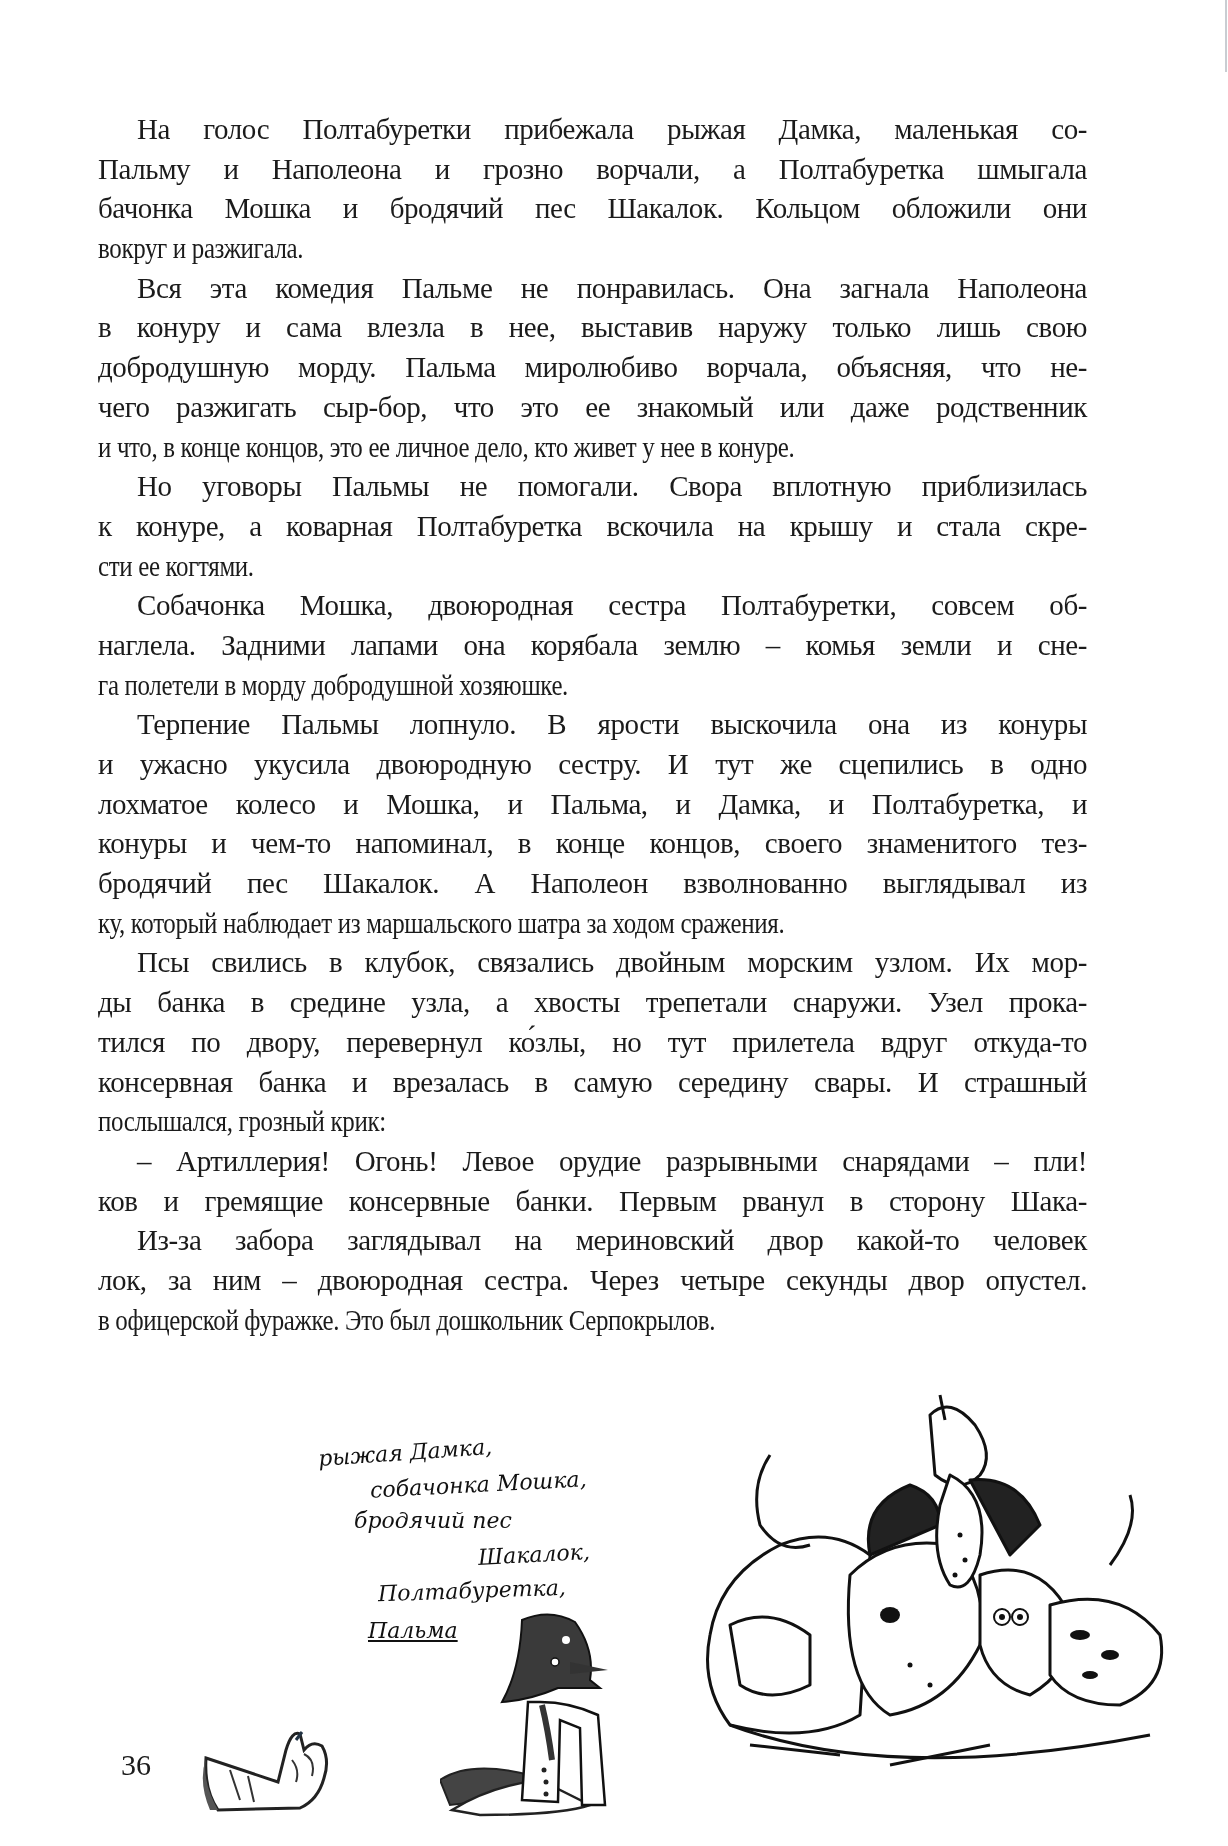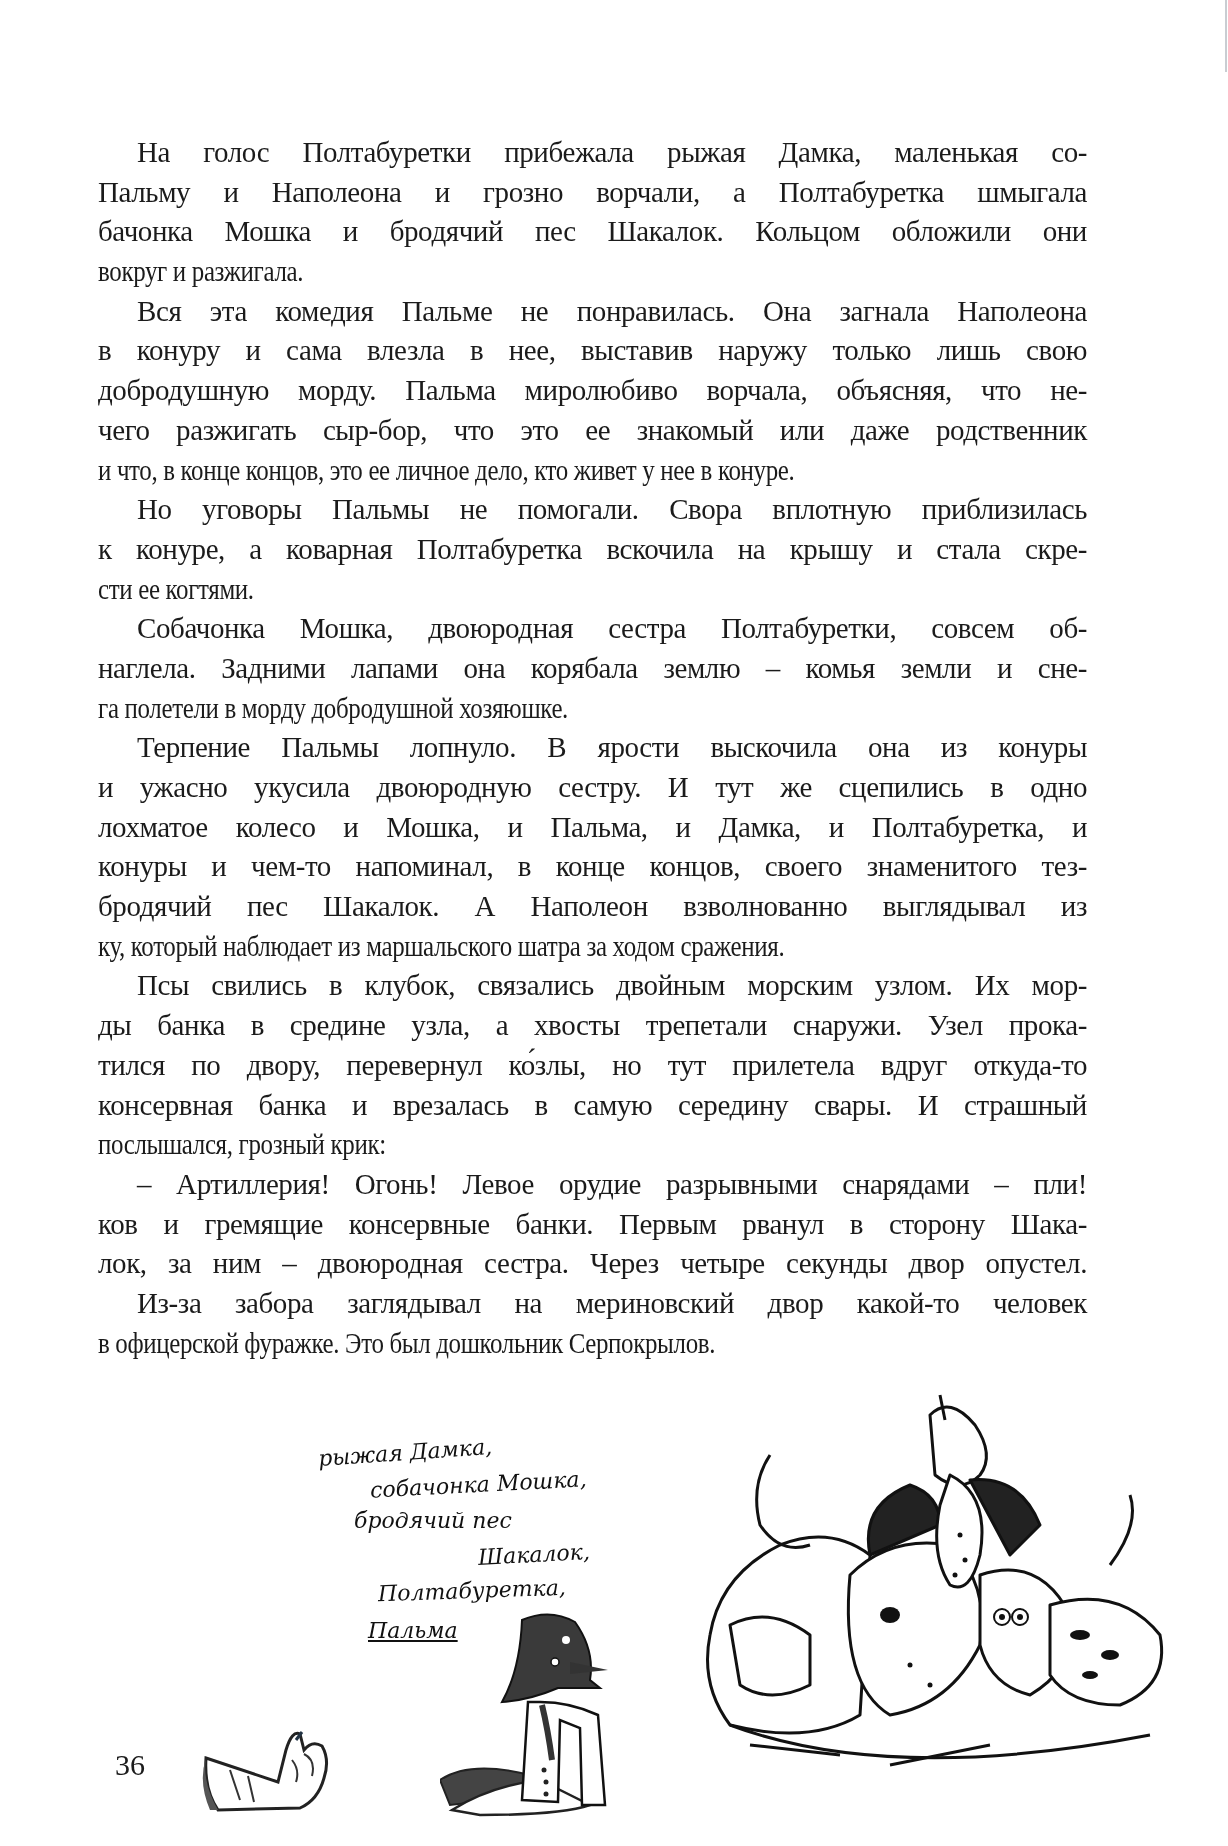--- a/index.html
+++ b/index.html
@@ -2,33 +2,32 @@
 <html><head>
 <meta charset="utf-8">
 <style>
   html, body { margin: 0; padding: 0; background: #ffffff; }
   body { width: 1228px; height: 1846px; position: relative; overflow: hidden; }
   .page-edge { position: absolute; right: 1px; top: 0; width: 2px; height: 72px; background: #c9cdd2; }
   .text-column {
     position: absolute; left: 98px; top: 110px; width: 989px;
     font-family: "Liberation Serif", "DejaVu Serif", serif;
     color: #1b1b1b;
-    margin-top: 23px;
   }
   .line {
     height: 39.7px; line-height: 39.7px; font-size: 29px;
     white-space: nowrap; overflow: visible;
     text-align: justify; text-align-last: justify;
     letter-spacing: -0.4px;
     transform-origin: left center;
   }
   .line.indent { padding-left: 39px; }
   .line.last { text-align-last: left; }
   .page-number {
-    position: absolute; left: 115px; top: 1748px;
+    position: absolute; left: 121px; top: 1748px;
     font-family: "Liberation Serif", serif; font-size: 30px; color: #1b1b1b;
   }
   .illus { position: absolute; }
   .handwriting {
     position: absolute; left: 318px; top: 1438px; width: 330px; height: 210px;
     font-family: "DejaVu Serif", serif; font-style: italic; color: #111;
   }
   .handwriting span { position: absolute; white-space: nowrap; font-size: 22px; }
 </style>
 </head>
@@ -58,22 +57,22 @@
     <div class="line">конуры и чем-то напоминал, в конце концов, своего знаменитого тез-</div>
     <div class="line">бродячий пес Шакалок. А Наполеон взволнованно выглядывал из</div>
     <div class="line last" style="transform: scaleX(0.86); width: 1150px; padding-left: 0px; box-sizing: border-box;">ку, который наблюдает из маршальского шатра за ходом сражения.</div>
     <div class="line indent">Псы свились в клубок, связались двойным морским узлом. Их мор-</div>
     <div class="line">ды банка в средине узла, а хвосты трепетали снаружи. Узел прока-</div>
     <div class="line">тился по двору, перевернул ко́злы, но тут прилетела вдруг откуда-то</div>
     <div class="line">консервная банка и врезалась в самую середину свары. И страшный</div>
     <div class="line last" style="transform: scaleX(0.86); width: 1150px; padding-left: 0px; box-sizing: border-box;">послышался, грозный крик:</div>
     <div class="line indent">– Артиллерия! Огонь! Левое орудие разрывными снарядами – пли!</div>
     <div class="line">ков и гремящие консервные банки. Первым рванул в сторону Шака-</div>
+    <div class="line indent">Из-за забора заглядывал на мериновский двор какой-то человек</div>
     <div class="line">лок, за ним – двоюродная сестра. Через четыре секунды двор опустел.</div>
-    <div class="line indent">Из-за забора заглядывал на мериновский двор какой-то человек</div>
     <div class="line last" style="transform: scaleX(0.86); width: 1150px; padding-left: 0px; box-sizing: border-box;">в офицерской фуражке. Это был дошкольник Серпокрылов.</div>
   </div>
 
 <div class="handwriting">
   <span style="left:0;top:2px;transform:rotate(-4deg);">рыжая Дамка,</span>
   <span style="left:52px;top:34px;transform:rotate(-3deg);">собачонка Мошка,</span>
   <span style="left:36px;top:70px;">бродячий пес</span>
   <span style="left:160px;top:104px;transform:rotate(-3deg);">Шакалок,</span>
   <span style="left:60px;top:140px;transform:rotate(-2deg);">Полтабуретка,</span>
   <span style="left:50px;top:180px;text-decoration:underline;">Пальма</span>

